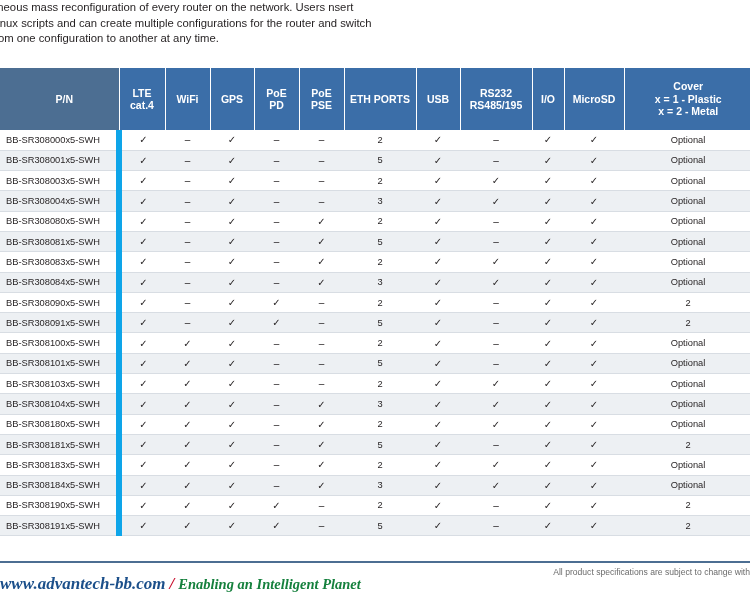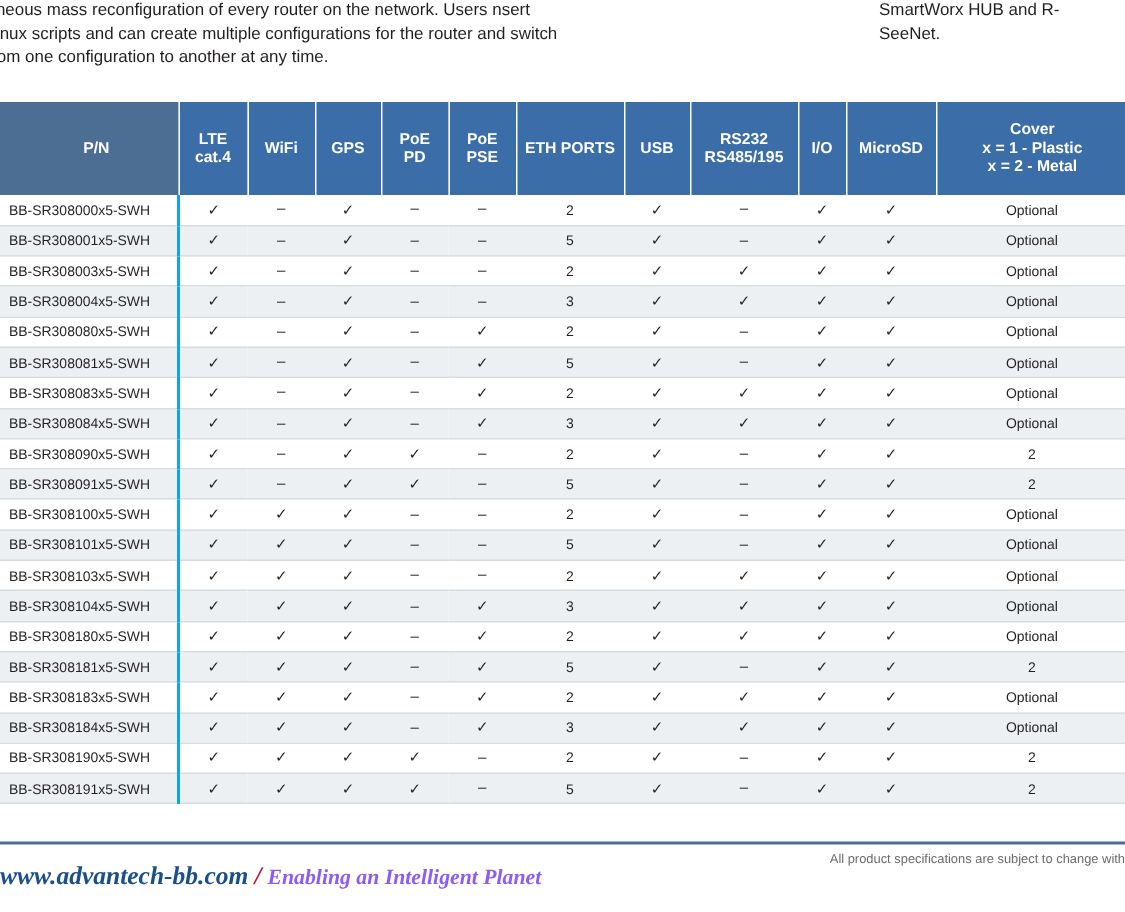--- a/index.html
+++ b/index.html
@@ -82,21 +82,21 @@
   }
   table.spec tbody td.pn {
     text-align: left;
     padding-left: 6px;
     font-size: 9.3px;
   }
   table.spec tbody tr.alt td {
     background: #edf0f3;
   }
   table.spec tbody tr td:first-child {
-    border-right: 2px solid #0ea5e9;
+    border-right: 6px solid #0ea5e9;
   }
   .check { font-size: 10px; }
   .dash  { font-size: 10px; }
 
   
   .rule {
     position: absolute;
     left: 0;
     top: 561px;
     width: 750px;
@@ -120,21 +120,21 @@
     font-size: 17px;
     color: #1b4f8a;
     white-space: nowrap;
   }
   .brand .slash {
     color: #c8102e;
     font-weight: bold;
     padding: 0 4px;
   }
   .brand .tagline {
-    color: #8b5cf6;
+    color: #15803d;
     font-size: 14.5px;
     font-style: italic;
     font-weight: bold;
   }
   .footer-right {
     position: absolute;
     right: 0px;
     top: 0px;
     text-align: left;
     font-size: 8.6px;
@@ -144,23 +144,20 @@
 </style>
 </head>
 <body>
 
 <div class="page">
 
   <div class="intro">
     <div class="intro-col-left">
       <p>aneous mass reconfiguration of every router on the network. Users nsert Linux scripts and can create multiple configurations for the router and switch from one configuration to another at any time.</p>
     </div>
-    <div class="intro-col-right">
-      <p>SmartWorx HUB and R-SeeNet.</p>
-    </div>
   </div>
 
   <div class="tablewrap">
     <table class="spec">
       <thead>
         <tr id="thead-row">
             <th class="pn" style="width: 119px;">
               <div>P/N</div>
             </th>
             <th style="width: 46px;">

